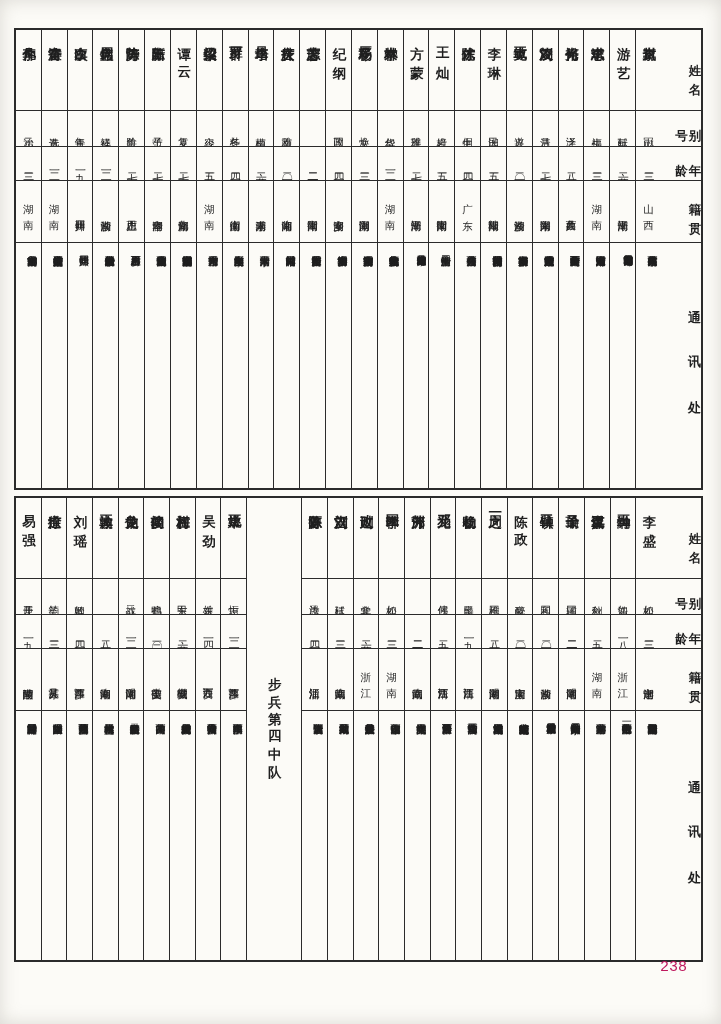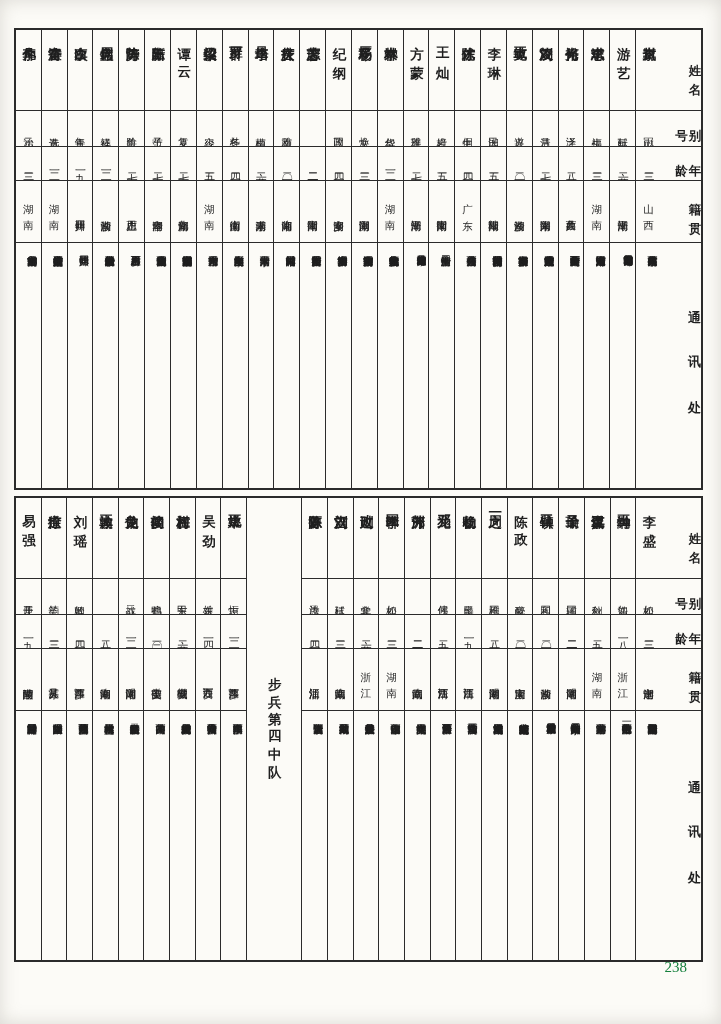--- a/index.html
+++ b/index.html
@@ -47,22 +47,22 @@
   .header-col .cell.h2{letter-spacing:1.5em;}
   .header-col .cell.h-addr{letter-spacing:3.5em;font-size:13px;}
   
   .divider-label{
     writing-mode:vertical-rl;text-orientation:upright;
     font-size:13.5px;font-weight:bold;letter-spacing:1.3em;
     padding-top:168px;margin:0 auto;
   }
   .page-number{
     position:absolute;right:34px;bottom:48px;
-    font-size:15px;color:#15803d;
-    font-family:Liberation Serif, serif;
+    font-size:15px;color:#be185d;
+    font-family:Liberation Mono, monospace;
   }
 </style>
 </head>
 <body>
 
 <div class="page">
 
   <div class="table top">
     <div class="col header-col">
       <div class="cell name h2">姓名</div>

